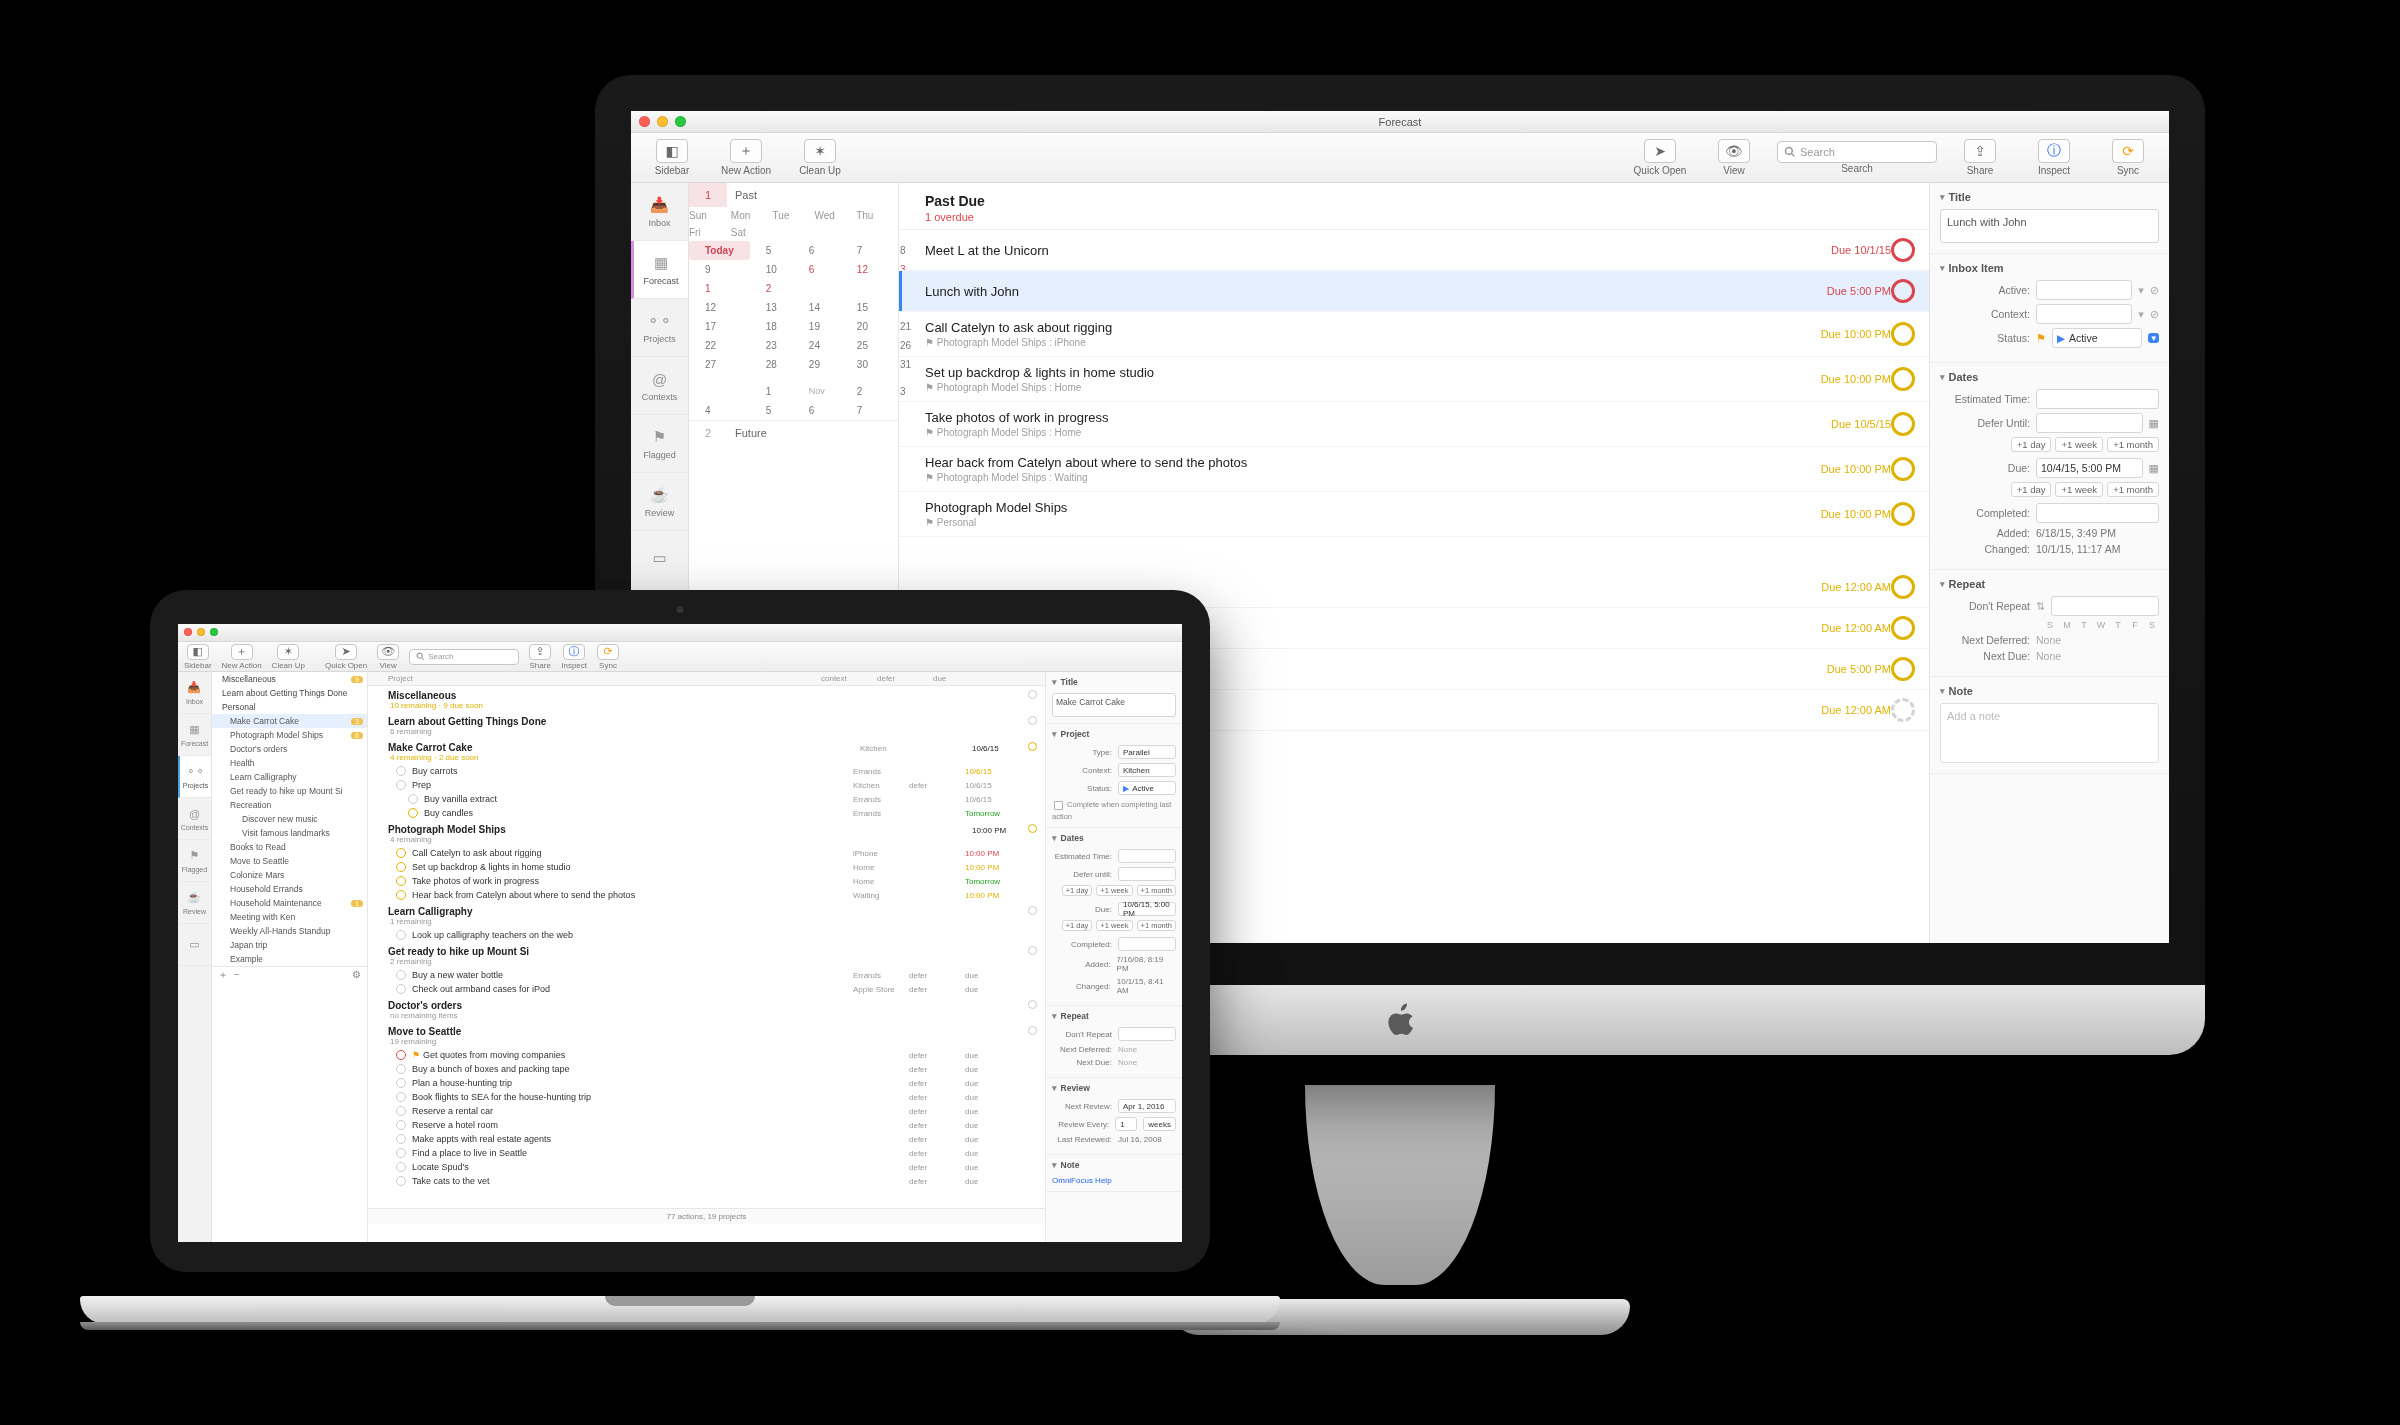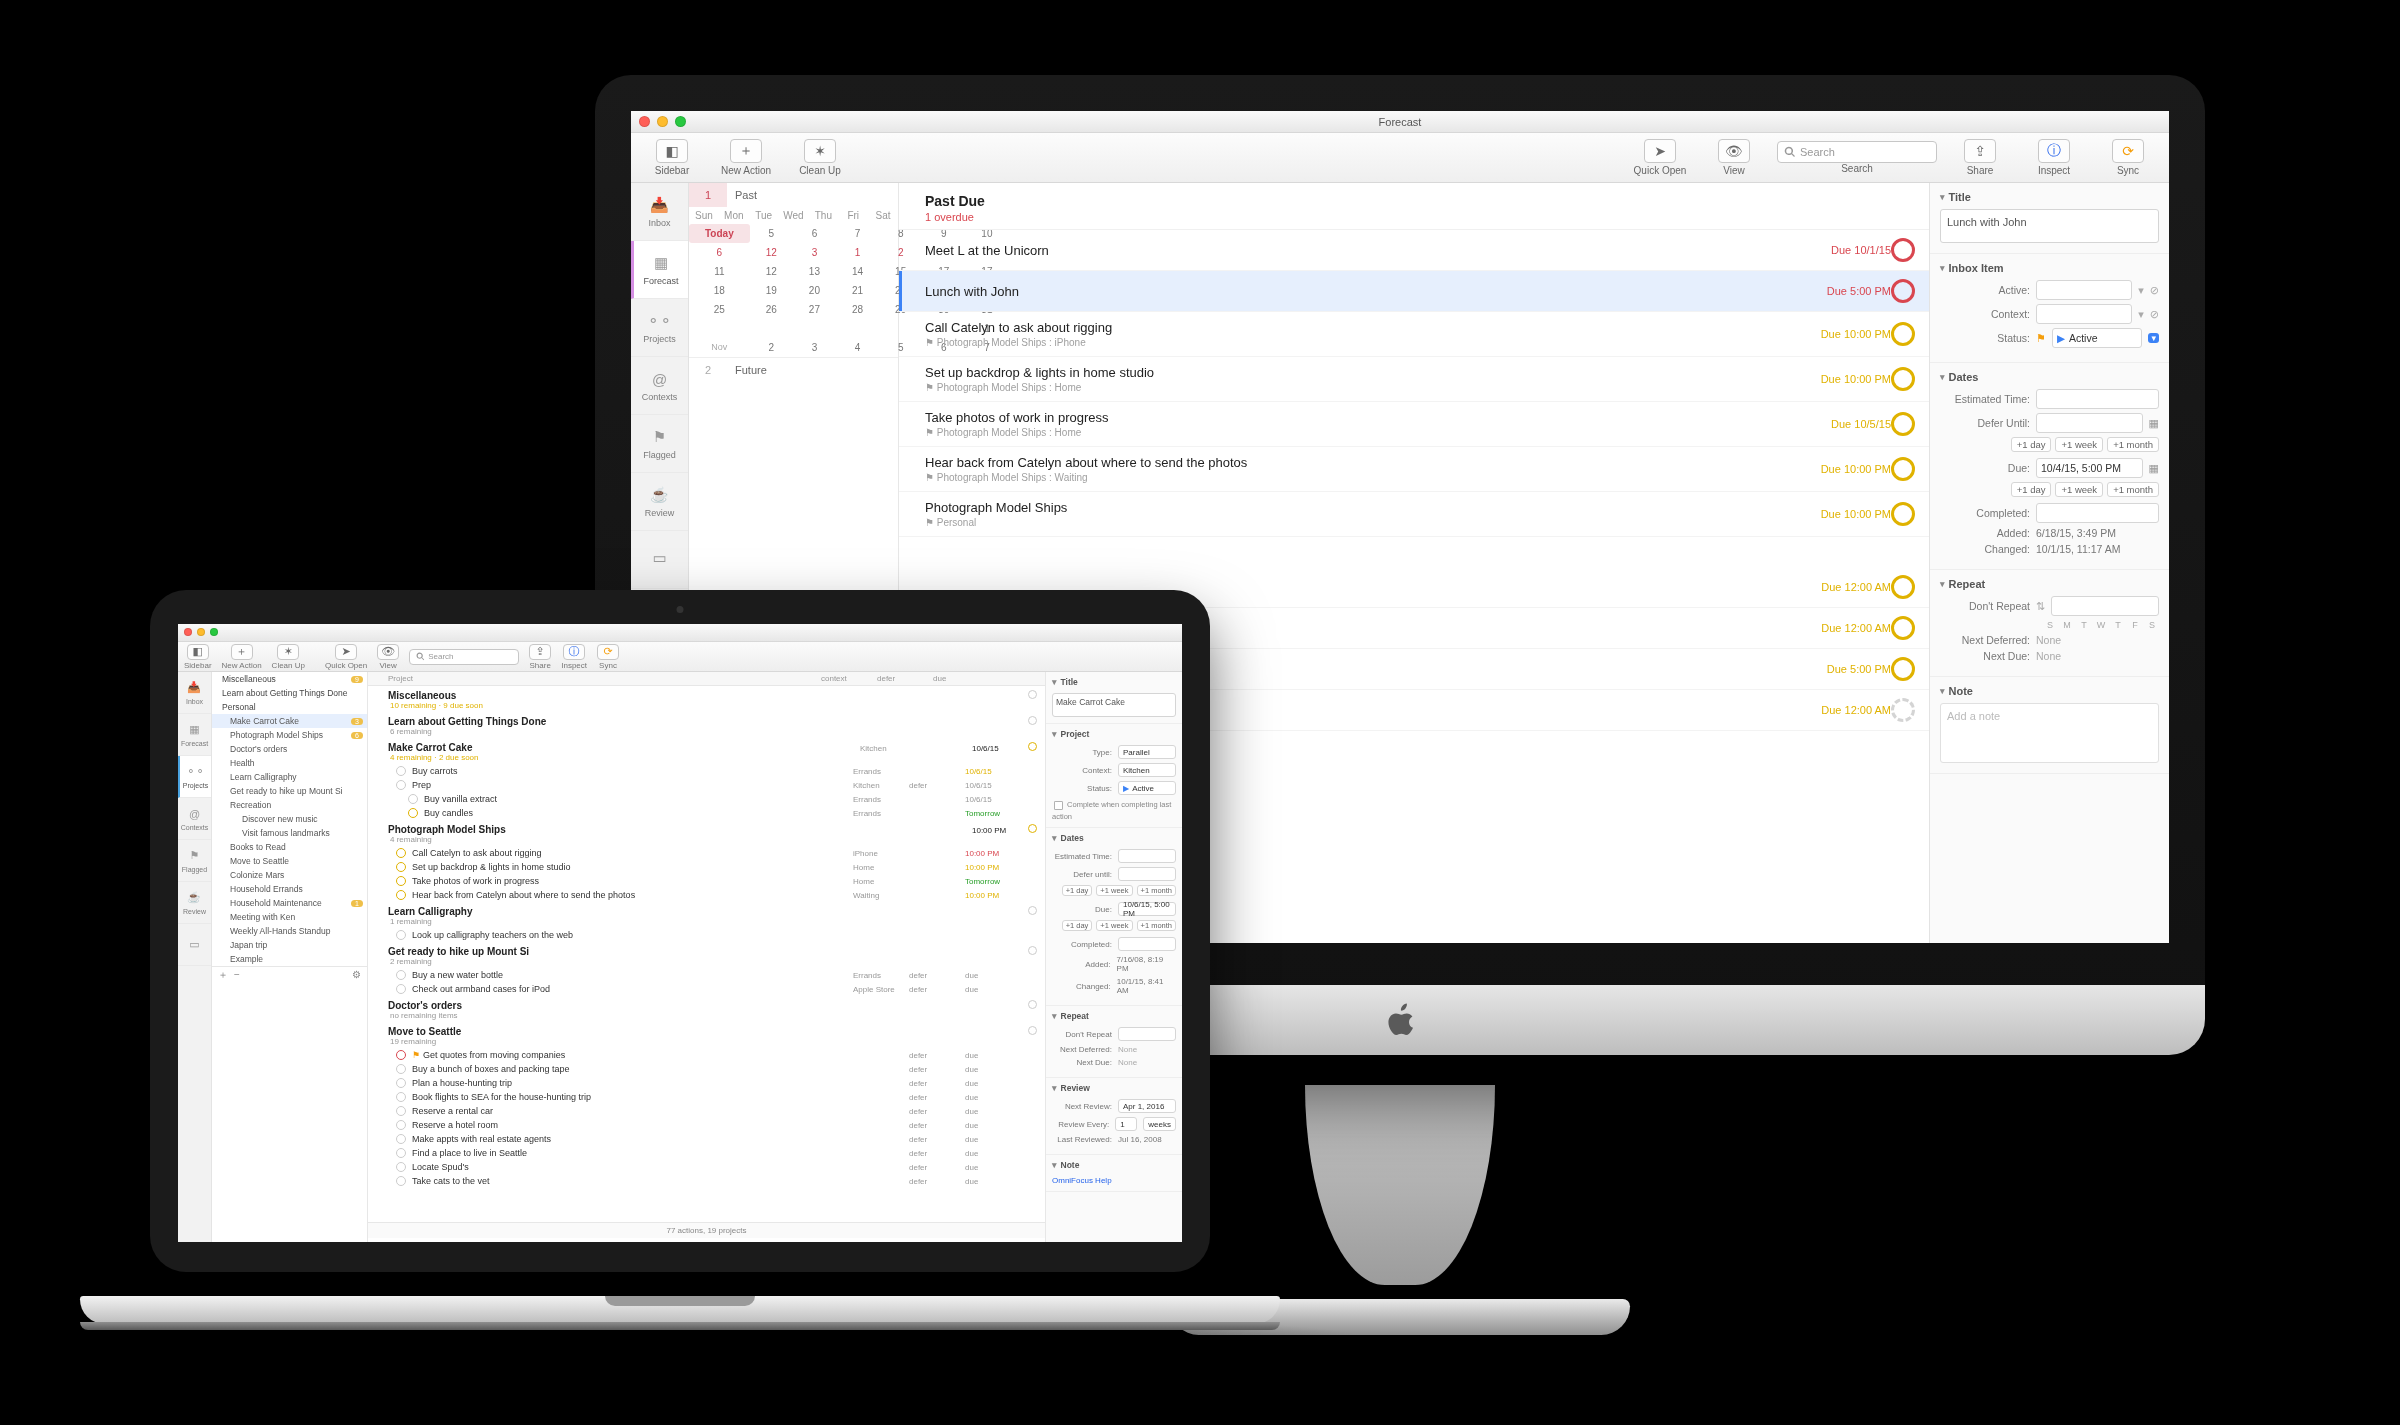--- a/index.html
+++ b/index.html
@@ -36,21 +36,21 @@
   .p-item { height:58px; display:flex;flex-direction:column;align-items:center;justify-content:center;gap:3px;font-size:9px;color:#7a7a7a; border-bottom:1px solid #eaeaea; }
   .p-item.sel { background:#fff; border-left:3px solid #d58fe3; color:#555;}
   .p-item .pi { width:22px;height:20px; display:flex;align-items:center;justify-content:center;color:#9a9a9a;font-size:15px;}
 
   
   .calpane { width:210px; border-right:1px solid #e7e7e7; background:#fff; font-size:11px; color:#666;}
   .cal-row { display:flex; align-items:center; }
   .cal-big { width:38px; text-align:center; padding:6px 0; color:#aaa;}
   .cal-big.past { background:#f7e3e6; color:#c45; }
   .cal-label { flex:1; padding:6px 8px;}
-  .cal-grid { display:grid; grid-template-columns:repeat(7,1fr); font-size:10px; text-align:center;}
+  .cal-grid { display:grid; grid-template-columns:repeat(5,1fr); font-size:10px; text-align:left;}
   .cal-grid .dh{padding:3px 0;color:#999;}
   .cal-grid .d{padding:4px 16px;color:#777;}
   .cal-grid .d.today{background:#f7e3e6;border-radius:3px;color:#c45;font-weight:600;}
   .cal-grid .d.nn{color:#c45;}
   .cal-grid .mo{color:#aaa;font-size:9px;}
 
   
   .main { flex:1; overflow:auto; position:relative; }
   .section { padding:10px 18px 6px 26px; border-bottom:1px solid #f0f0f0;}
   .section h2{font-size:14px;font-weight:600;color:#222;}
@@ -127,21 +127,21 @@
   .mb-proj .ds{color:#e0b200;}
   .mb-row{display:flex;align-items:center;padding:2px 6px 2px 28px;color:#333;}
   .mb-row.lvl2{padding-left:40px;}
   .mb-row .rc{width:10px;height:10px;border:1.5px solid #ccc;border-radius:50%;margin-right:6px;flex-shrink:0;}
   .mb-row .rc.y{border-color:#e0b200;}
   .mb-row .rc.r{border-color:#d9464f;}
   .mb-row .nm{flex:1;}
   .mb-row .c1,.mb-row .c2,.mb-row .c3{width:56px;font-size:8px;color:#999;}
   .mb-row .c3.red{color:#d9464f;} .mb-row .c3.yl{color:#e0b200;} .mb-row .c3.grn{color:#2aa02a;}
   .mb-row .st{width:18px;text-align:center;}
-  .mb-status{position:absolute;bottom:4px;left:0;right:0;height:16px;border-top:1px solid #e7e7e7;background:#fafafa;font-size:8px;color:#888;display:flex;align-items:center;justify-content:center;}
+  .mb-status{position:absolute;bottom:18px;left:0;right:0;height:16px;border-top:1px solid #e7e7e7;background:#fafafa;font-size:8px;color:#888;display:flex;align-items:center;justify-content:center;}
 
   .mb-insp{width:136px;background:#fafafa;font-size:8px;color:#555;overflow:auto;}
   .mb-insp .insp-sec{padding:5px 6px 6px;}
   .mb-insp .insp-h{font-size:8.5px;}
   .mb-insp .titlefield{min-height:24px;padding:3px;font-size:8.5px;}
   .mb-insp .frow label{width:60px;font-size:8px;}
   .mb-insp .frow .fld{height:14px;font-size:8px;}
   .mb-insp .chip{font-size:7.5px;padding:0 3px;}
   .mb-insp .static{font-size:8px;}
 

